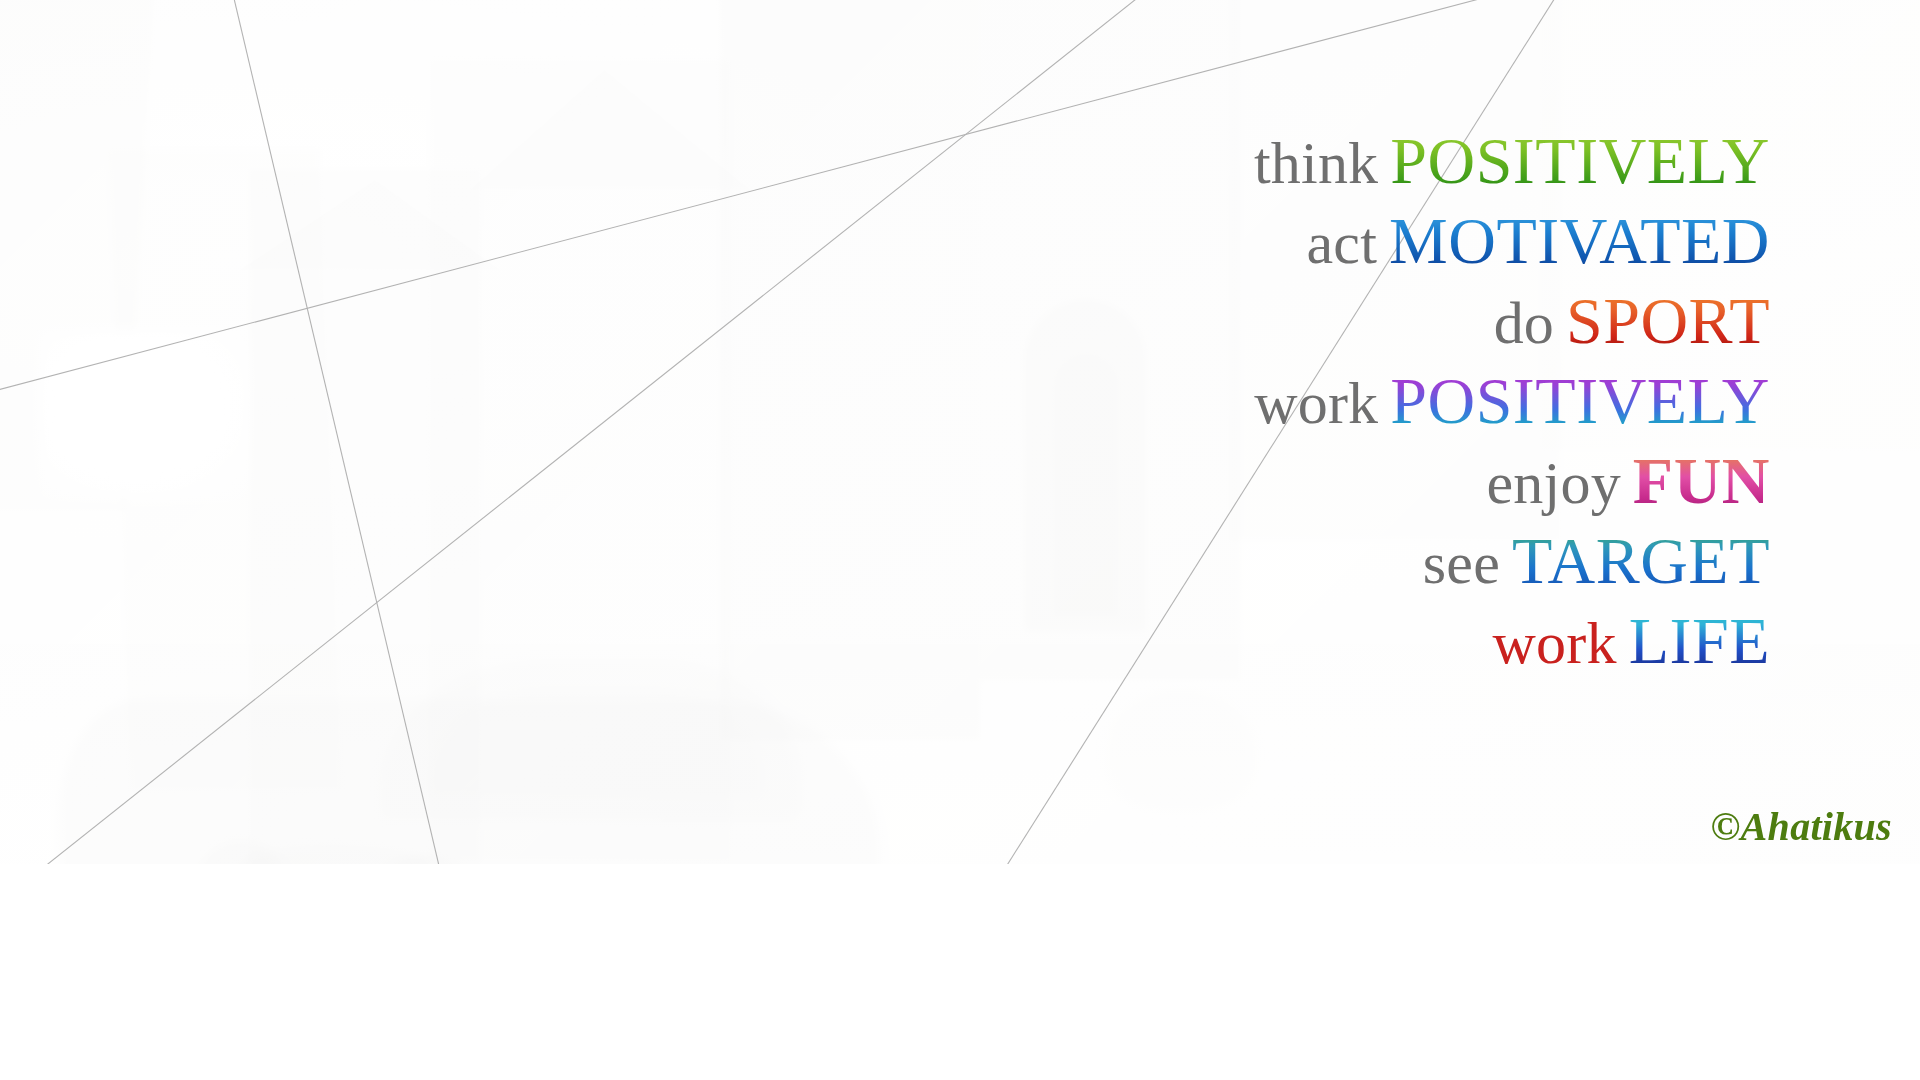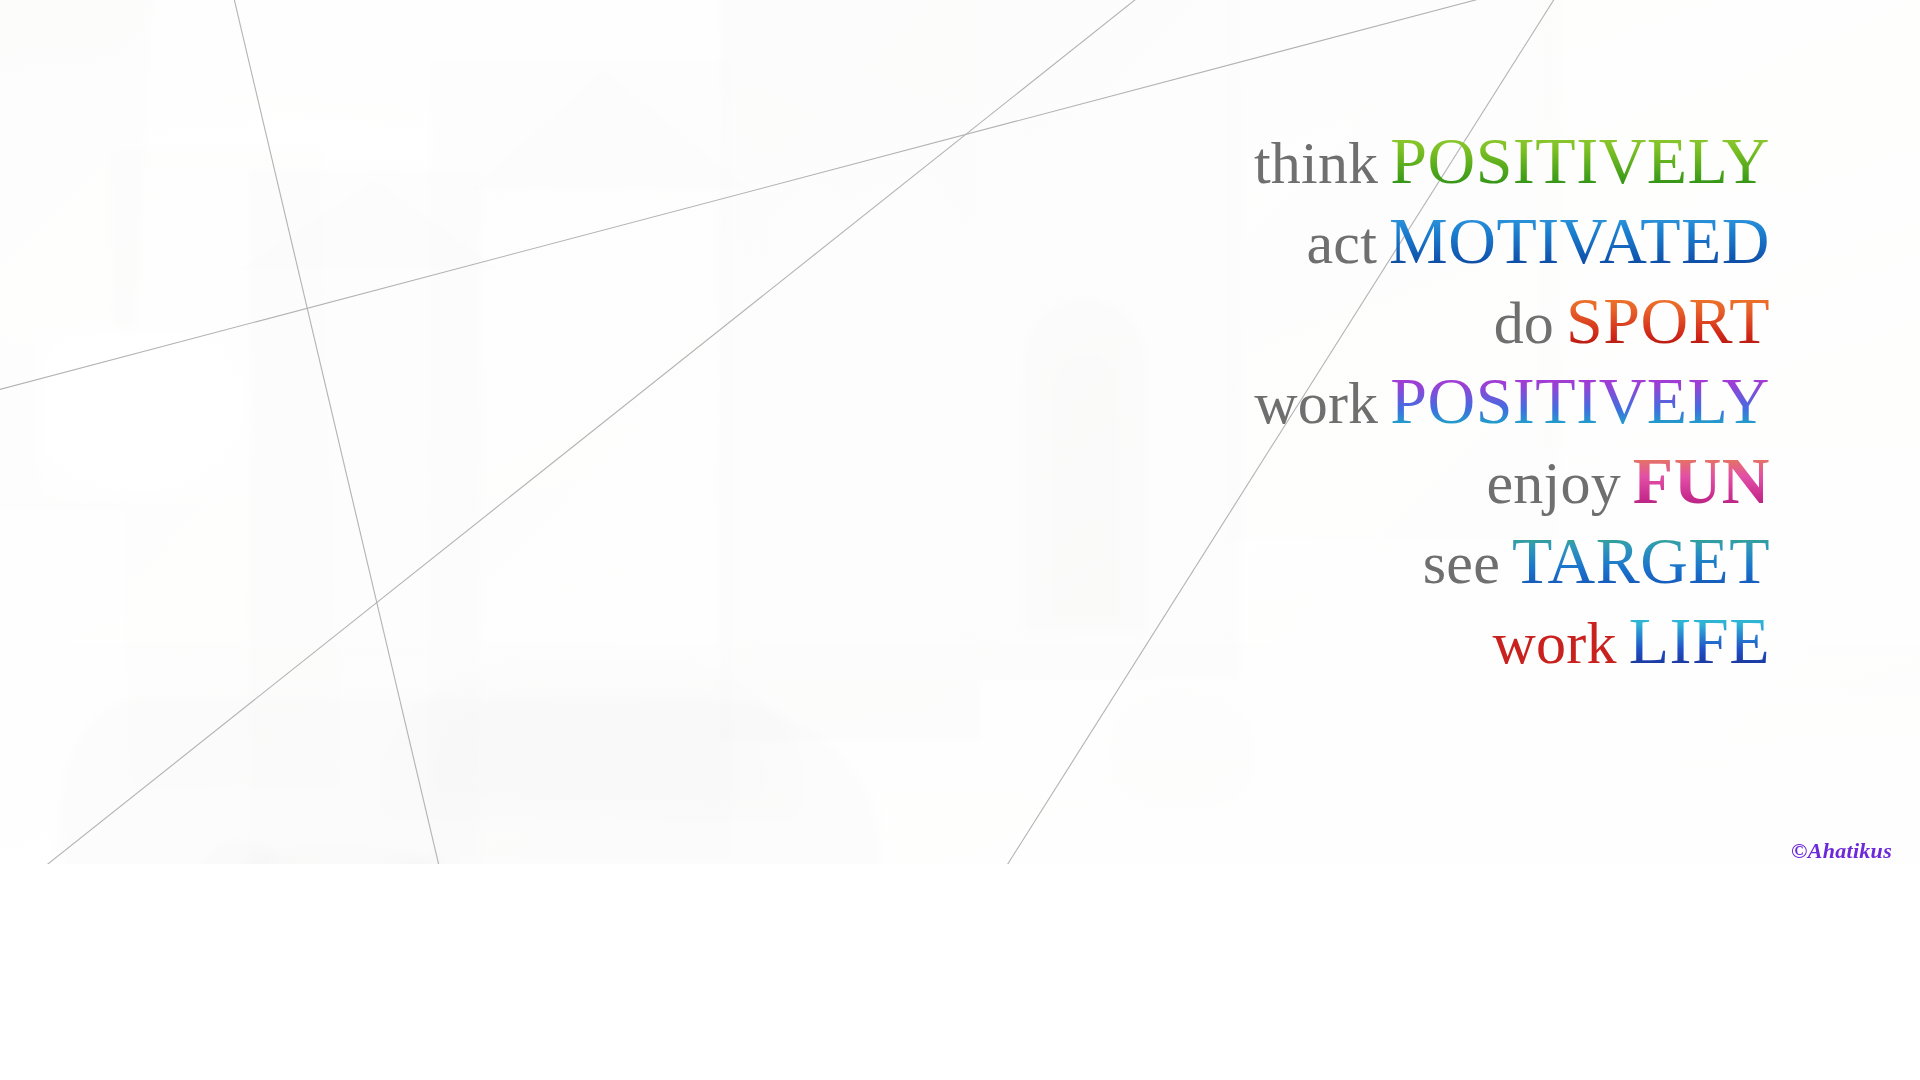--- a/index.html
+++ b/index.html
@@ -198,26 +198,26 @@
   .g-fun        { background-image: linear-gradient(180deg, #e8932b 0%, #e24fa6 45%, #c62a8c 75%, #8e1d6c 100%); font-weight: bold; }
   .g-freely     { background-image: linear-gradient(180deg, #ebe23a 0%, #bcd840 32%, #5fcf9b 66%, #29c0c9 100%); }
   .g-target     { background-image: linear-gradient(180deg, #3fae4a 0%, #2f9ab8 30%, #1a72cd 62%, #1348a8 100%); text-align: right; }
   .g-life       { background-image: linear-gradient(180deg, #25c6c0 0%, #2fb2d8 28%, #2050c8 62%, #17237a 100%); }
   .verb-red     { color: #c9211e; }
 
   
   .signature {
     position: absolute;
     right: 28px;
-    bottom: 0;
+    bottom: 14px;
     font-family: "Liberation Serif", "DejaVu Serif", serif;
     font-weight: bold;
     font-style: italic;
-    font-size: 22px;
-    color: #6d28d9;
+    font-size: 40px;
+    color: #4d7c0f;
     letter-spacing: 0.3px;
   }
 </style>
 </head>
 <body>
 
 <div id="stage">
 
   <div class="photo-layer">
     <div class="bg-base"></div>

